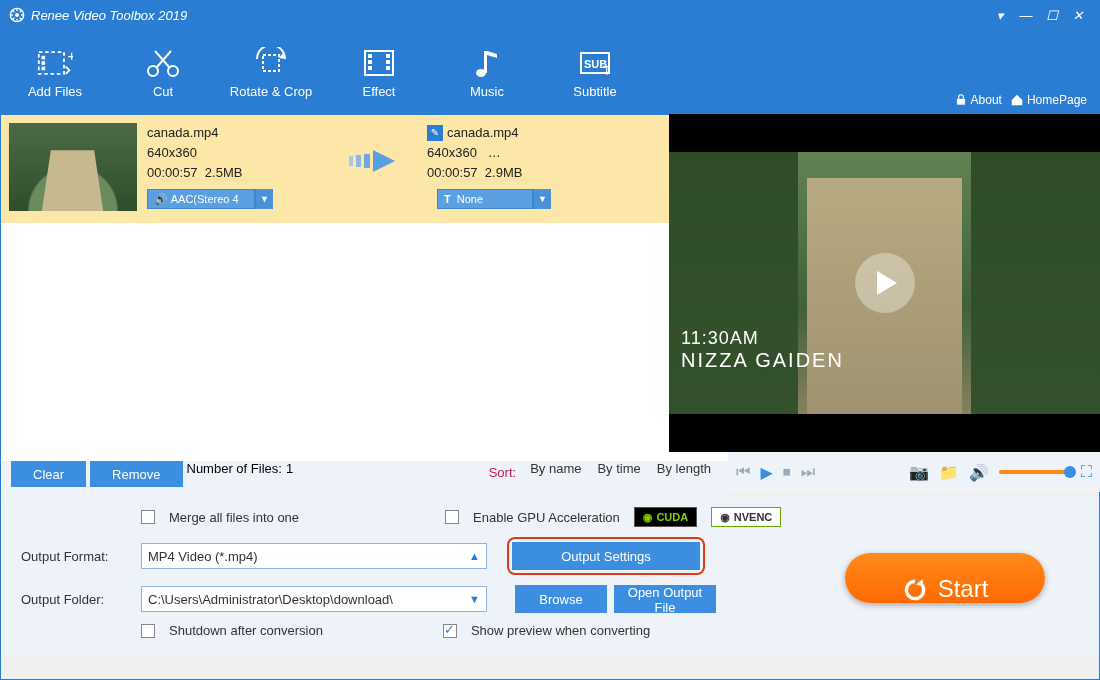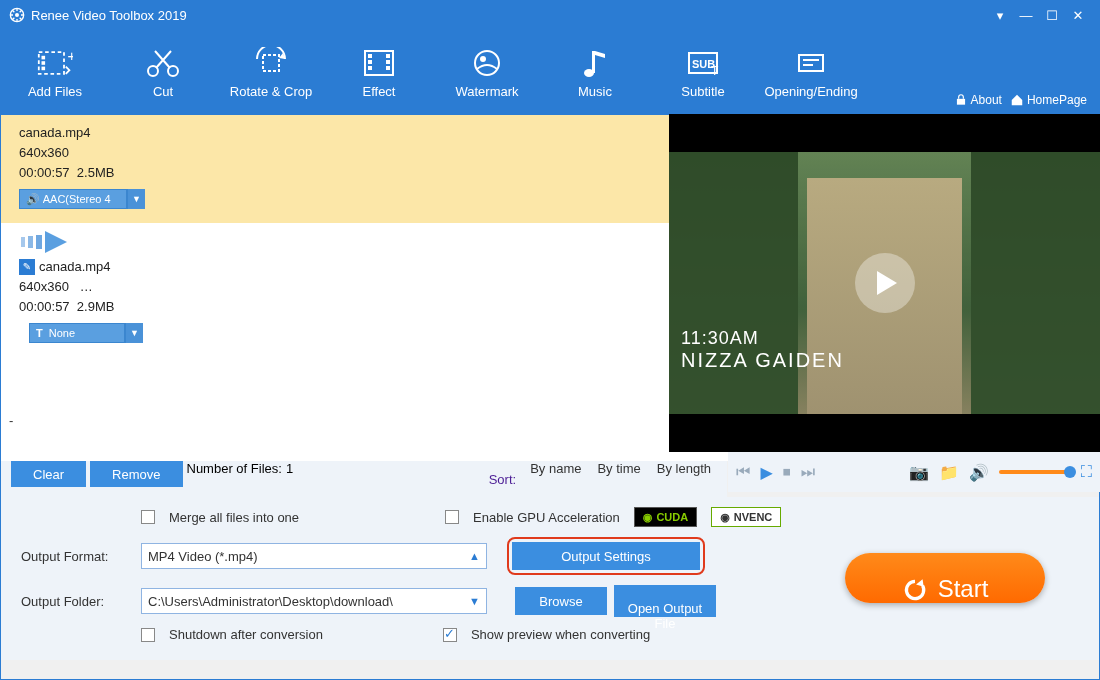--- a/index.html
+++ b/index.html
@@ -1,48 +1,48 @@
 <!DOCTYPE html>
 <html><head>
 <meta charset="utf-8">
 <style>
 * { box-sizing: border-box; margin: 0; padding: 0; font-family: "Segoe UI", Tahoma, sans-serif; }
 body { width: 1100px; height: 680px; background: #f0f0f0; overflow: hidden; border: 1px solid #2b7cd3; }
-.titlebar { height: 28px; background: #2b7cd3; color: #fff; display: flex; align-items: center; padding: 0 8px; font-size: 13px; }
+.titlebar { height: 28px; background: #2b7cd3; color: #fff; display: flex; align-items: center; padding: 0 8px; font-size: 13px; font-style: italic; }
 .titlebar .logo { width:16px; height:16px; margin-right:6px; }
 .titlebar .spacer { flex:1; }
 .titlebar .winbtn { width:26px; text-align:center; color:#fff; font-size:13px; cursor:pointer; }
 .toolbar { height: 86px; background:#2b7cd3; display:flex; align-items:stretch; }
 .tool { width:108px; display:flex; flex-direction:column; align-items:center; justify-content:center; color:#fff; font-size:13px; cursor:pointer; }
 .tool .ticon { width:36px; height:34px; margin-bottom:4px; display:flex; align-items:center; justify-content:center; }
 .tool .tlabel { text-align:center; }
 .toolbar .rightlinks { margin-left:auto; display:flex; align-items:flex-end; padding:0 12px 8px 0; gap:8px; }
 .rightlinks a { color:#fff; font-size:12px; text-decoration:none; cursor:pointer; display:flex; align-items:center; gap:3px; }
-.filerow { height:108px; background:#fce7a8; display:flex; align-items:flex-start; padding:8px 12px 0 8px; position:relative;flex-direction:column; }
+.filerow { height:108px; background:#fce7a8; display:flex; align-items:flex-start; padding:8px 12px 0 8px; position:relative; }
 .thumb { width:128px; height:88px; background:linear-gradient(#3a5a34,#5b7a4f); position:relative; overflow:hidden; }
 .thumb::before { content:""; position:absolute; inset:0; background:
   radial-gradient(circle at 50% 100%, #6b8a5e 0 40%, transparent 42%),
   linear-gradient(#4b6a44,#2f4d2b); }
 .thumb .path { position:absolute; left:30%; right:30%; top:20%; bottom:0; background:#c7b98f; transform: perspective(100px) rotateX(30deg); }
 .srcinfo, .dstinfo { padding:0 10px; font-size:13px; color:#222; line-height:20px; }
 .srcinfo { width:200px; }
 .arrow { width:80px; height:40px; margin-top:18px; display:flex; align-items:center; justify-content:center; }
 .dstinfo { width:240px; }
 .dstinfo .fname { display:flex; align-items:center; gap:4px; }
 .dstinfo .editicon { width:16px; height:16px; background:#2b7cd3; color:#fff; display:inline-flex; align-items:center; justify-content:center; font-size:10px; cursor:pointer; }
 .audiobtn, .subbtn { height:20px; background:#5a9fe0; color:#fff; font-size:11px; display:inline-flex; align-items:center; padding:0 6px; margin-top:6px; border:1px solid #3b86cf; cursor:pointer; }
 .audiobtn { width:108px; }
 .subbtn { width:96px; margin-left:10px; }
 .dd { width:18px; height:20px; background:#4a92d8; border-left:1px solid #3b86cf; display:inline-flex; align-items:center; justify-content:center; cursor:pointer; font-size:9px; color:#fff; margin-top:6px; vertical-align:top; }
 .blankcenter { flex:1; text-align:center; font-size:13px; color:#333; padding-top:70px; }
 .midwhite { height:238px; background:#fff; }
 .listctrl { height:36px; background:#eef3f9; display:flex; align-items:flex-start; padding:0 10px; font-size:13px; gap:4px; }
 .btn-sm { height:26px; background:#3b8ee0; color:#fff; border:none; font-size:13px; padding:0 22px; cursor:pointer; }
 .listctrl .spacer { flex:1; }
-.sortlbl { color:#4c1d95; margin:11px 4px; }
+.sortlbl { color:#be185d; margin:4px 4px; }
 .sortopt { margin:0 6px; color:#333; cursor:pointer; }
 .bottompanel { background:#eef3f9; padding:10px 14px 8px 14px; position:relative; }
 .row { display:flex; align-items:center; font-size:13px; color:#333; margin-bottom:10px; gap:8px; }
 .row .lbl { width:118px; padding-left:6px; }
 .chk { width:14px; height:14px; border:1px solid #888; background:#fff; display:inline-block; vertical-align:middle; margin-right:6px; position:relative; cursor:pointer; }
 .chk.checked::after { content:"✓"; position:absolute; left:0; top:-3px; font-size:13px; color:#2b7cd3; }
 .selectbox { width:346px; height:26px; background:#fff; border:1px solid #8fb4e2; display:flex; align-items:center; padding:0 6px; cursor:pointer; }
 .selectbox .caret { margin-left:auto; color:#2b7cd3; font-size:11px; }
 .btn-md { height:28px; background:#3b8ee0; color:#fff; border:none; font-size:13px; padding:0 16px; cursor:pointer; }
 .outsettings-wrap { border:2px solid #e03a1c; border-radius:8px; padding:3px; margin-left:12px; }
@@ -129,56 +129,36 @@
           <rect x="25" y="7" width="4" height="4" fill="#fff"></rect>
           <rect x="25" y="13" width="4" height="4" fill="#fff"></rect>
           <rect x="25" y="19" width="4" height="4" fill="#fff"></rect>
         </svg>
       </div>
     <span class="tlabel">Effect</span>
   </div>
   <div class="tool">
     <div class="ticon">
         <svg width="36" height="32" viewBox="0 0 36 32">
-          <circle cx="18" cy="16" r="12" fill="none" stroke="#fff" stroke-width="2"></circle>
-          <circle cx="14" cy="12" r="3" fill="#fff"></circle>
-          <path d="M8 22 q10 -8 20 0" fill="none" stroke="#fff" stroke-width="2"></path>
-        </svg>
-      </div>
-    <span class="tlabel">Watermark</span>
-  </div>
-  <div class="tool">
-    <div class="ticon">
-        <svg width="36" height="32" viewBox="0 0 36 32">
           <ellipse cx="12" cy="26" rx="5" ry="4" fill="#fff"></ellipse>
           <rect x="15" y="4" width="3" height="22" fill="#fff"></rect>
           <path d="M18 4 l10 3 v4 l-10 -3" fill="#fff"></path>
         </svg>
       </div>
     <span class="tlabel">Music</span>
   </div>
   <div class="tool">
     <div class="ticon">
         <svg width="36" height="32" viewBox="0 0 36 32">
           <rect x="4" y="6" width="28" height="20" fill="none" stroke="#fff" stroke-width="2"></rect>
           <text x="7" y="21" fill="#fff" font-size="11" font-weight="bold">SUB</text>
           <text x="26" y="28" fill="#fff" font-size="12">T</text>
         </svg>
       </div>
     <span class="tlabel">Subtitle</span>
-  </div>
-  <div class="tool">
-    <div class="ticon">
-        <svg width="36" height="32" viewBox="0 0 36 32">
-          <rect x="6" y="8" width="24" height="16" fill="none" stroke="#fff" stroke-width="2"></rect>
-          <line x1="10" y1="13" x2="26" y2="13" stroke="#fff" stroke-width="2"></line>
-          <line x1="10" y1="18" x2="20" y2="18" stroke="#fff" stroke-width="2"></line>
-        </svg>
-      </div>
-    <span class="tlabel">Opening/Ending</span>
   </div>
   <div class="rightlinks">
     <a>
         <svg width="14" height="14" viewBox="0 0 24 24">
           <rect x="5" y="10" width="14" height="10" fill="#fff"></rect>
           <path d="M8 10 V7 a4 4 0 0 1 8 0 v3" fill="none" stroke="#fff" stroke-width="2"></path>
         </svg>
         <span>About</span>
       </a>
     <a>
@@ -282,21 +262,21 @@
     </div>
   </div>
   <div class="row">
     <span class="lbl">Output Folder:</span>
     <div class="selectbox">
       <span style="white-space:nowrap;overflow:hidden">C:\Users\Administrator\Desktop\download\</span>
         <span class="caret">▼</span>
     </div>
     <span style="width:12px"></span>
     <button class="btn-md" style="width:92px">Browse</button>
-    <button class="btn-md" style="width:102px;margin-left:-1px;padding:16px 4px">Open Output File</button>
+    <button class="btn-md" style="width:102px;margin-left:-1px;padding:0 4px">Open Output File</button>
   </div>
   <div class="row">
     <span class="lbl"></span>
     <span class="chk"></span>
     <span>Shutdown after conversion</span>
     <span style="width:104px"></span>
     <span class="chk checked"></span>
     <span>Show preview when converting</span>
   </div>
 

